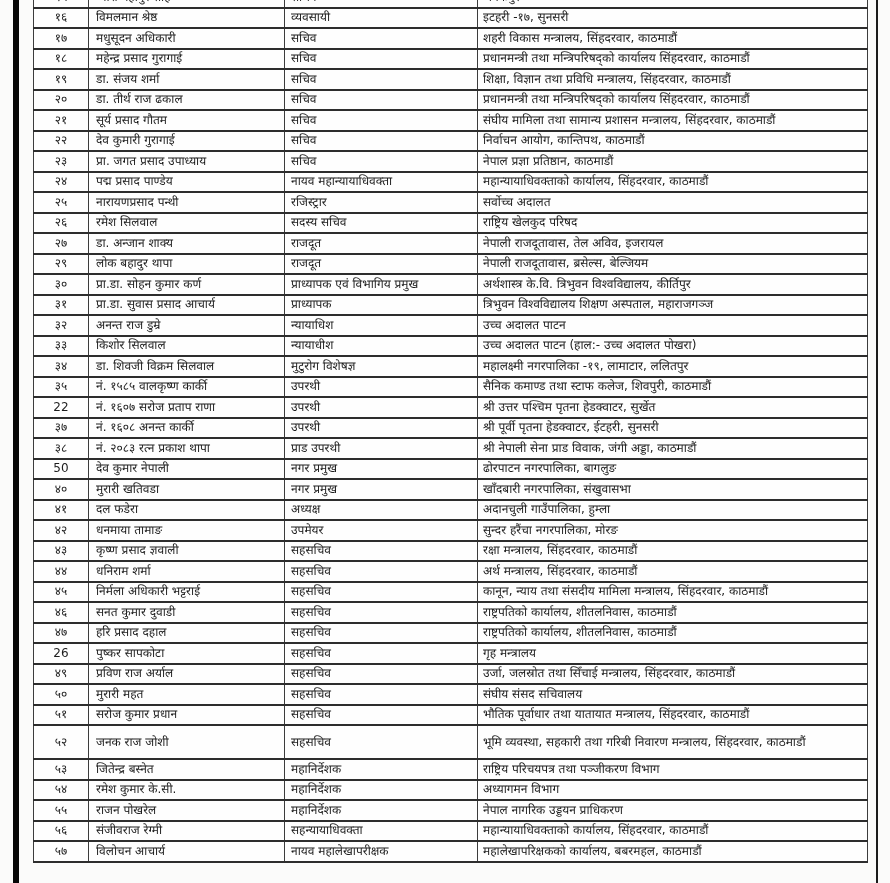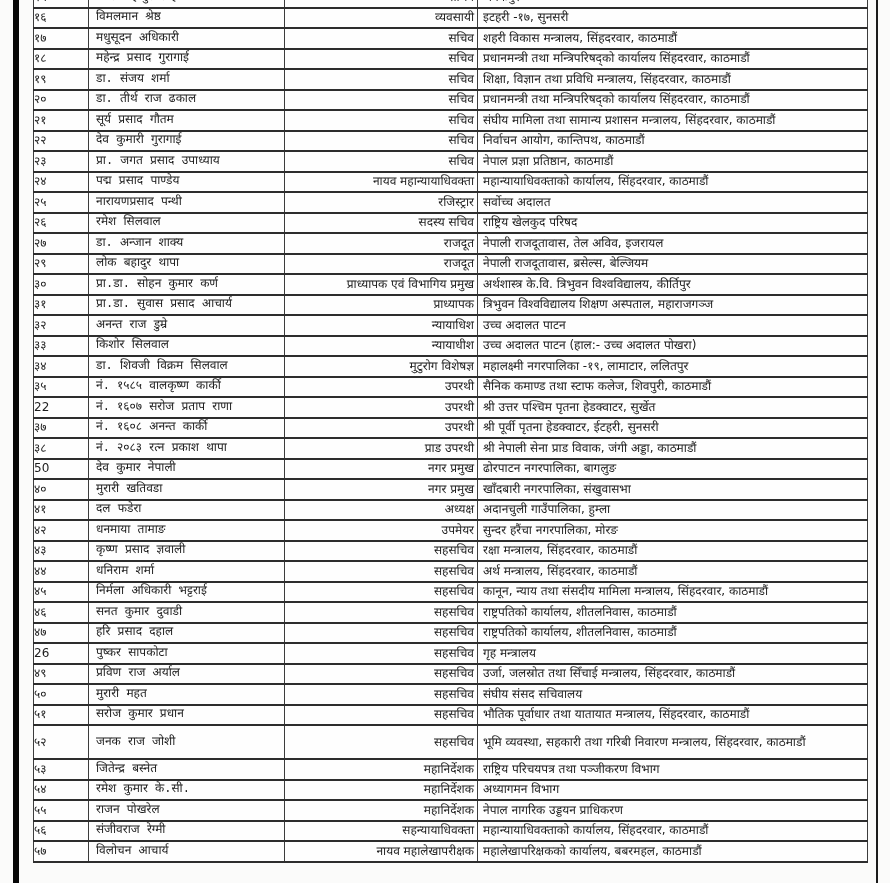--- a/index.html
+++ b/index.html
@@ -41,23 +41,23 @@
     border-bottom: 2px solid #2d2d2d;
     height: 18.5px;
     font-size: 12px;
     color: #1d1d1d;
     vertical-align: middle;
     overflow: hidden;
     white-space: nowrap;
     padding: 0 3px;
     line-height: 15px;
   }
-  td.sn   { text-align: left; padding: 0; }
-  td.name { padding-left: 7px; font-family: Liberation Mono, monospace; }
-  td.pos  { padding-left: 6px; text-align: right; }
+  td.sn   { text-align: center; padding: 0; }
+  td.name { padding-left: 7px; }
+  td.pos  { padding-left: 6px; }
   td.addr { padding-left: 5px; }
   tr.tall td { height: 31px; }
   tr.tall td.addr {
     white-space: normal;
     line-height: 13.5px;
     padding-top: 1px;
   }
   tr.partial td { border-top: none; }
 </style>
 </head>

